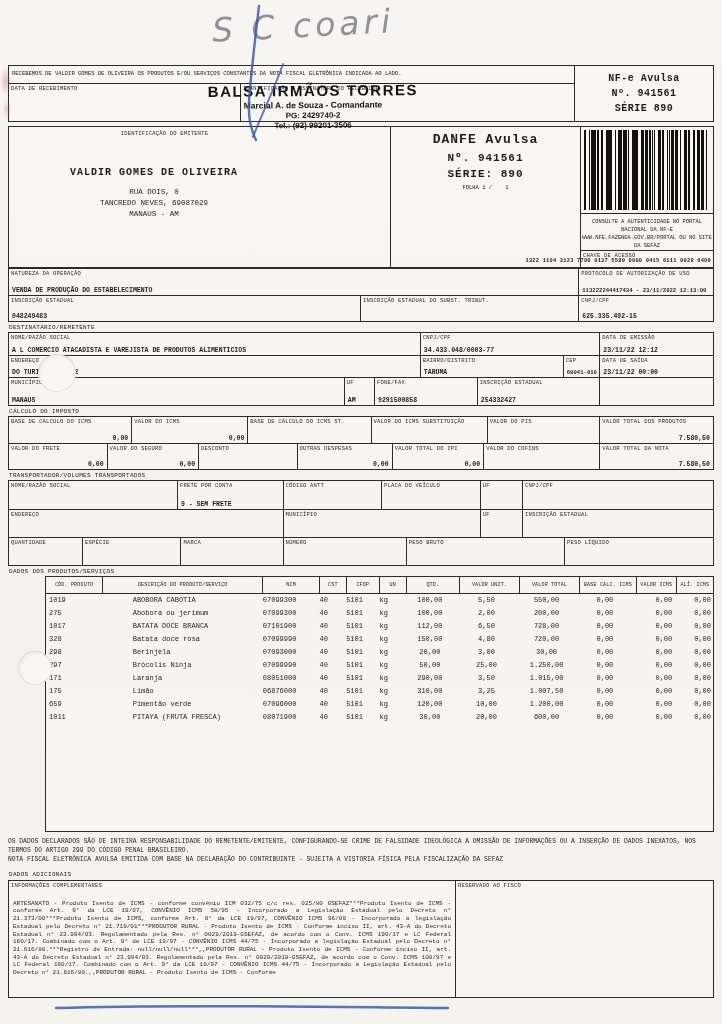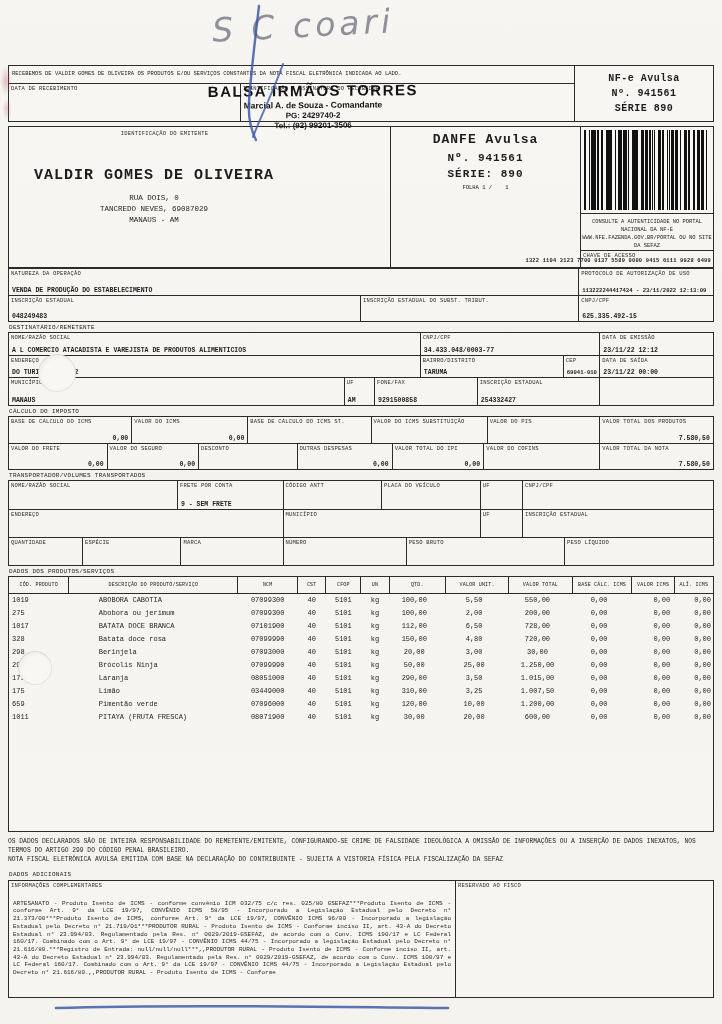--- a/index.html
+++ b/index.html
@@ -30,21 +30,21 @@
   .canhoto-cells { flex:1; }
   .nfe-box { width:138px; text-align:center; padding-top:5px; }
   .nfe-box div { font-size:10px; font-weight:bold; line-height:15px; letter-spacing:.5px; }
 
   .gap3 { height:4px; }
 
   
   .emit-block { height:142px; }
   .emit-left { width:382px; border-right:1px solid #2b2b2b; }
   .emit-label { font-size:5.5px; text-align:center; padding:3px 70px 0 0; }
-  .emit-name { margin-top:30px; width:290px; text-align:center; font-size:15px; font-weight:bold; letter-spacing:1px; }
+  .emit-name { margin-top:30px; width:290px; text-align:center; font-size:10px; font-weight:bold; letter-spacing:1px; }
   .emit-addr { margin-top:9px; width:290px; text-align:center; font-size:7.5px; line-height:11px; }
   .danfe-box { width:190px; border-right:1px solid #2b2b2b; text-align:center; }
   .danfe-title { margin-top:5px; font-size:13px; font-weight:bold; letter-spacing:1px; }
   .danfe-sub { margin-top:3px; font-size:6.8px; line-height:9px; white-space:pre-line; }
   .es-row { display:flex; justify-content:center; align-items:center; margin-top:5px; gap:8px; }
   .es-lines { font-size:7px; line-height:10px; text-align:left; white-space:pre-line; }
   .tipo-box { width:20px; height:24px; border:2px solid #222; font-size:11px; font-weight:bold; line-height:21px; }
   .danfe-num { margin-top:5px; font-size:11px; font-weight:bold; letter-spacing:1px; }
   .danfe-serie { margin-top:4px; font-size:11px; font-weight:bold; letter-spacing:1px; }
   .danfe-folha { margin-top:4px; font-size:5.5px; white-space:pre; }
@@ -56,29 +56,29 @@
   }
   .consulte { border-top:1px solid #2b2b2b; margin-top:3px; padding:4px 1px 0 1px; font-size:5.4px; line-height:8px; text-align:center; flex:0 0 28px; }
   .chave { border-top:1px solid #2b2b2b; flex:1; position:relative; }
   .chave-val { position:absolute; right:2px; bottom:3px; white-space:nowrap; font-size:5.4px; font-weight:bold; letter-spacing:.2px; }
 
   .h26 { height:26px; }
   .h22 { height:22px; }
   .h28 { height:28px; }
 
   
-  .prod-box { height:256px; overflow:hidden; }
+  .prod-box { height:256px; overflow:hidden;margin-left:37px; }
   table.prod { width:100%; border-collapse:collapse; table-layout:fixed; }
   table.prod th { border:1px solid #2b2b2b; border-top:none; font-size:5px; font-weight:normal; height:16px; letter-spacing:.2px; overflow:hidden; white-space:nowrap; }
   table.prod th:first-child { border-left:none; }
   table.prod th:last-child { border-right:none; }
   table.prod td { font-size:7px; height:13px; white-space:nowrap; overflow:hidden; }
   td.c0 { padding-left:3px; }
   td.c1 { padding-left:30px; }
-  td.c2, td.c3, td.c4, td.c5 { text-align:center; }
+  td.c2, td.c3, td.c4, td.c5 { }
   td.c6, td.c7, td.c8, td.c9 { text-align:center; padding-right:6px; }
   td.c10 { text-align:right; padding-right:4px; }
   td.c11 { text-align:right; padding-right:2px; }
 
   .decl { margin-top:6px; font-size:6.3px; line-height:8.6px; }
   .decl p + p { margin-top:1px; }
 
   .adic-row { margin-top:2px; }
   .adic-left { width:448px; height:118px; }
   .adic-right { flex:1; height:118px; border-left:none; }
@@ -506,21 +506,21 @@
             <td class="c6">290,00</td>
             <td class="c7">3,50</td>
             <td class="c8">1.015,00</td>
             <td class="c9">0,00</td>
             <td class="c10">0,00</td>
             <td class="c11">0,00</td>
           </tr>
           <tr>
             <td class="c0">175</td>
             <td class="c1">Limão</td>
-            <td class="c2">03449000</td>
+            <td class="c2">06876000</td>
             <td class="c3">40</td>
             <td class="c4">5101</td>
             <td class="c5">kg</td>
             <td class="c6">310,00</td>
             <td class="c7">3,25</td>
             <td class="c8">1.007,50</td>
             <td class="c9">0,00</td>
             <td class="c10">0,00</td>
             <td class="c11">0,00</td>
           </tr>

